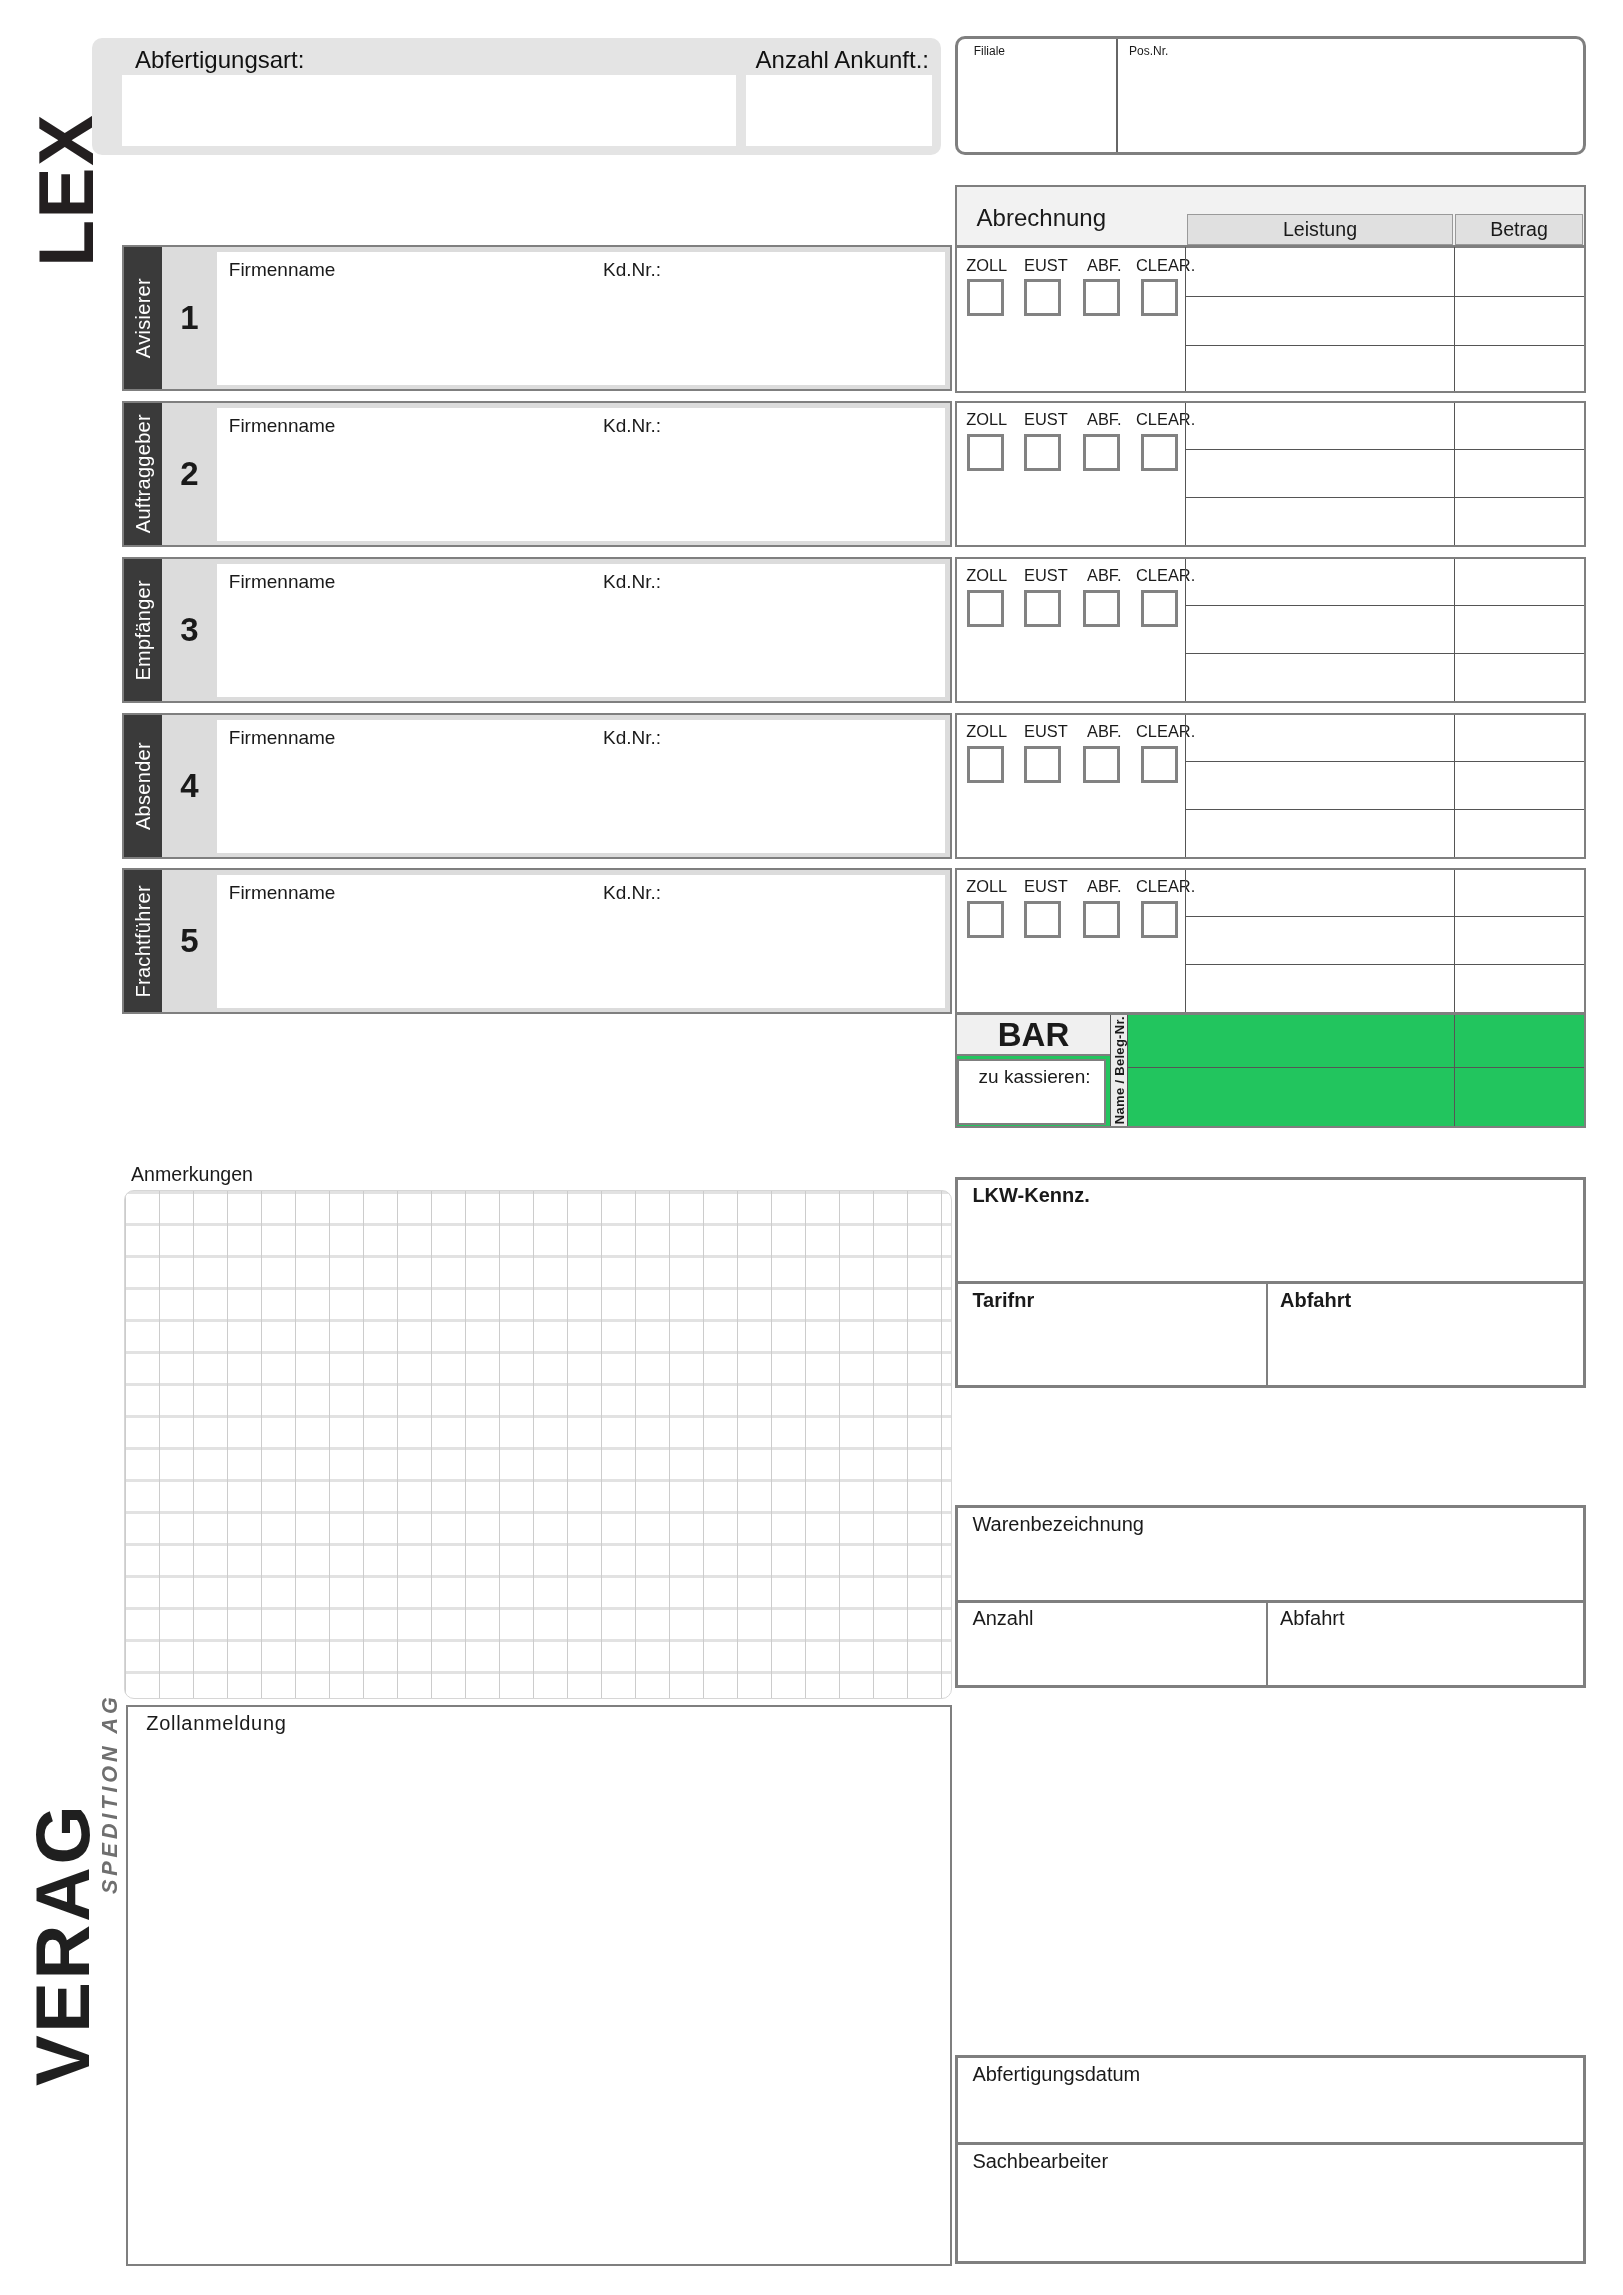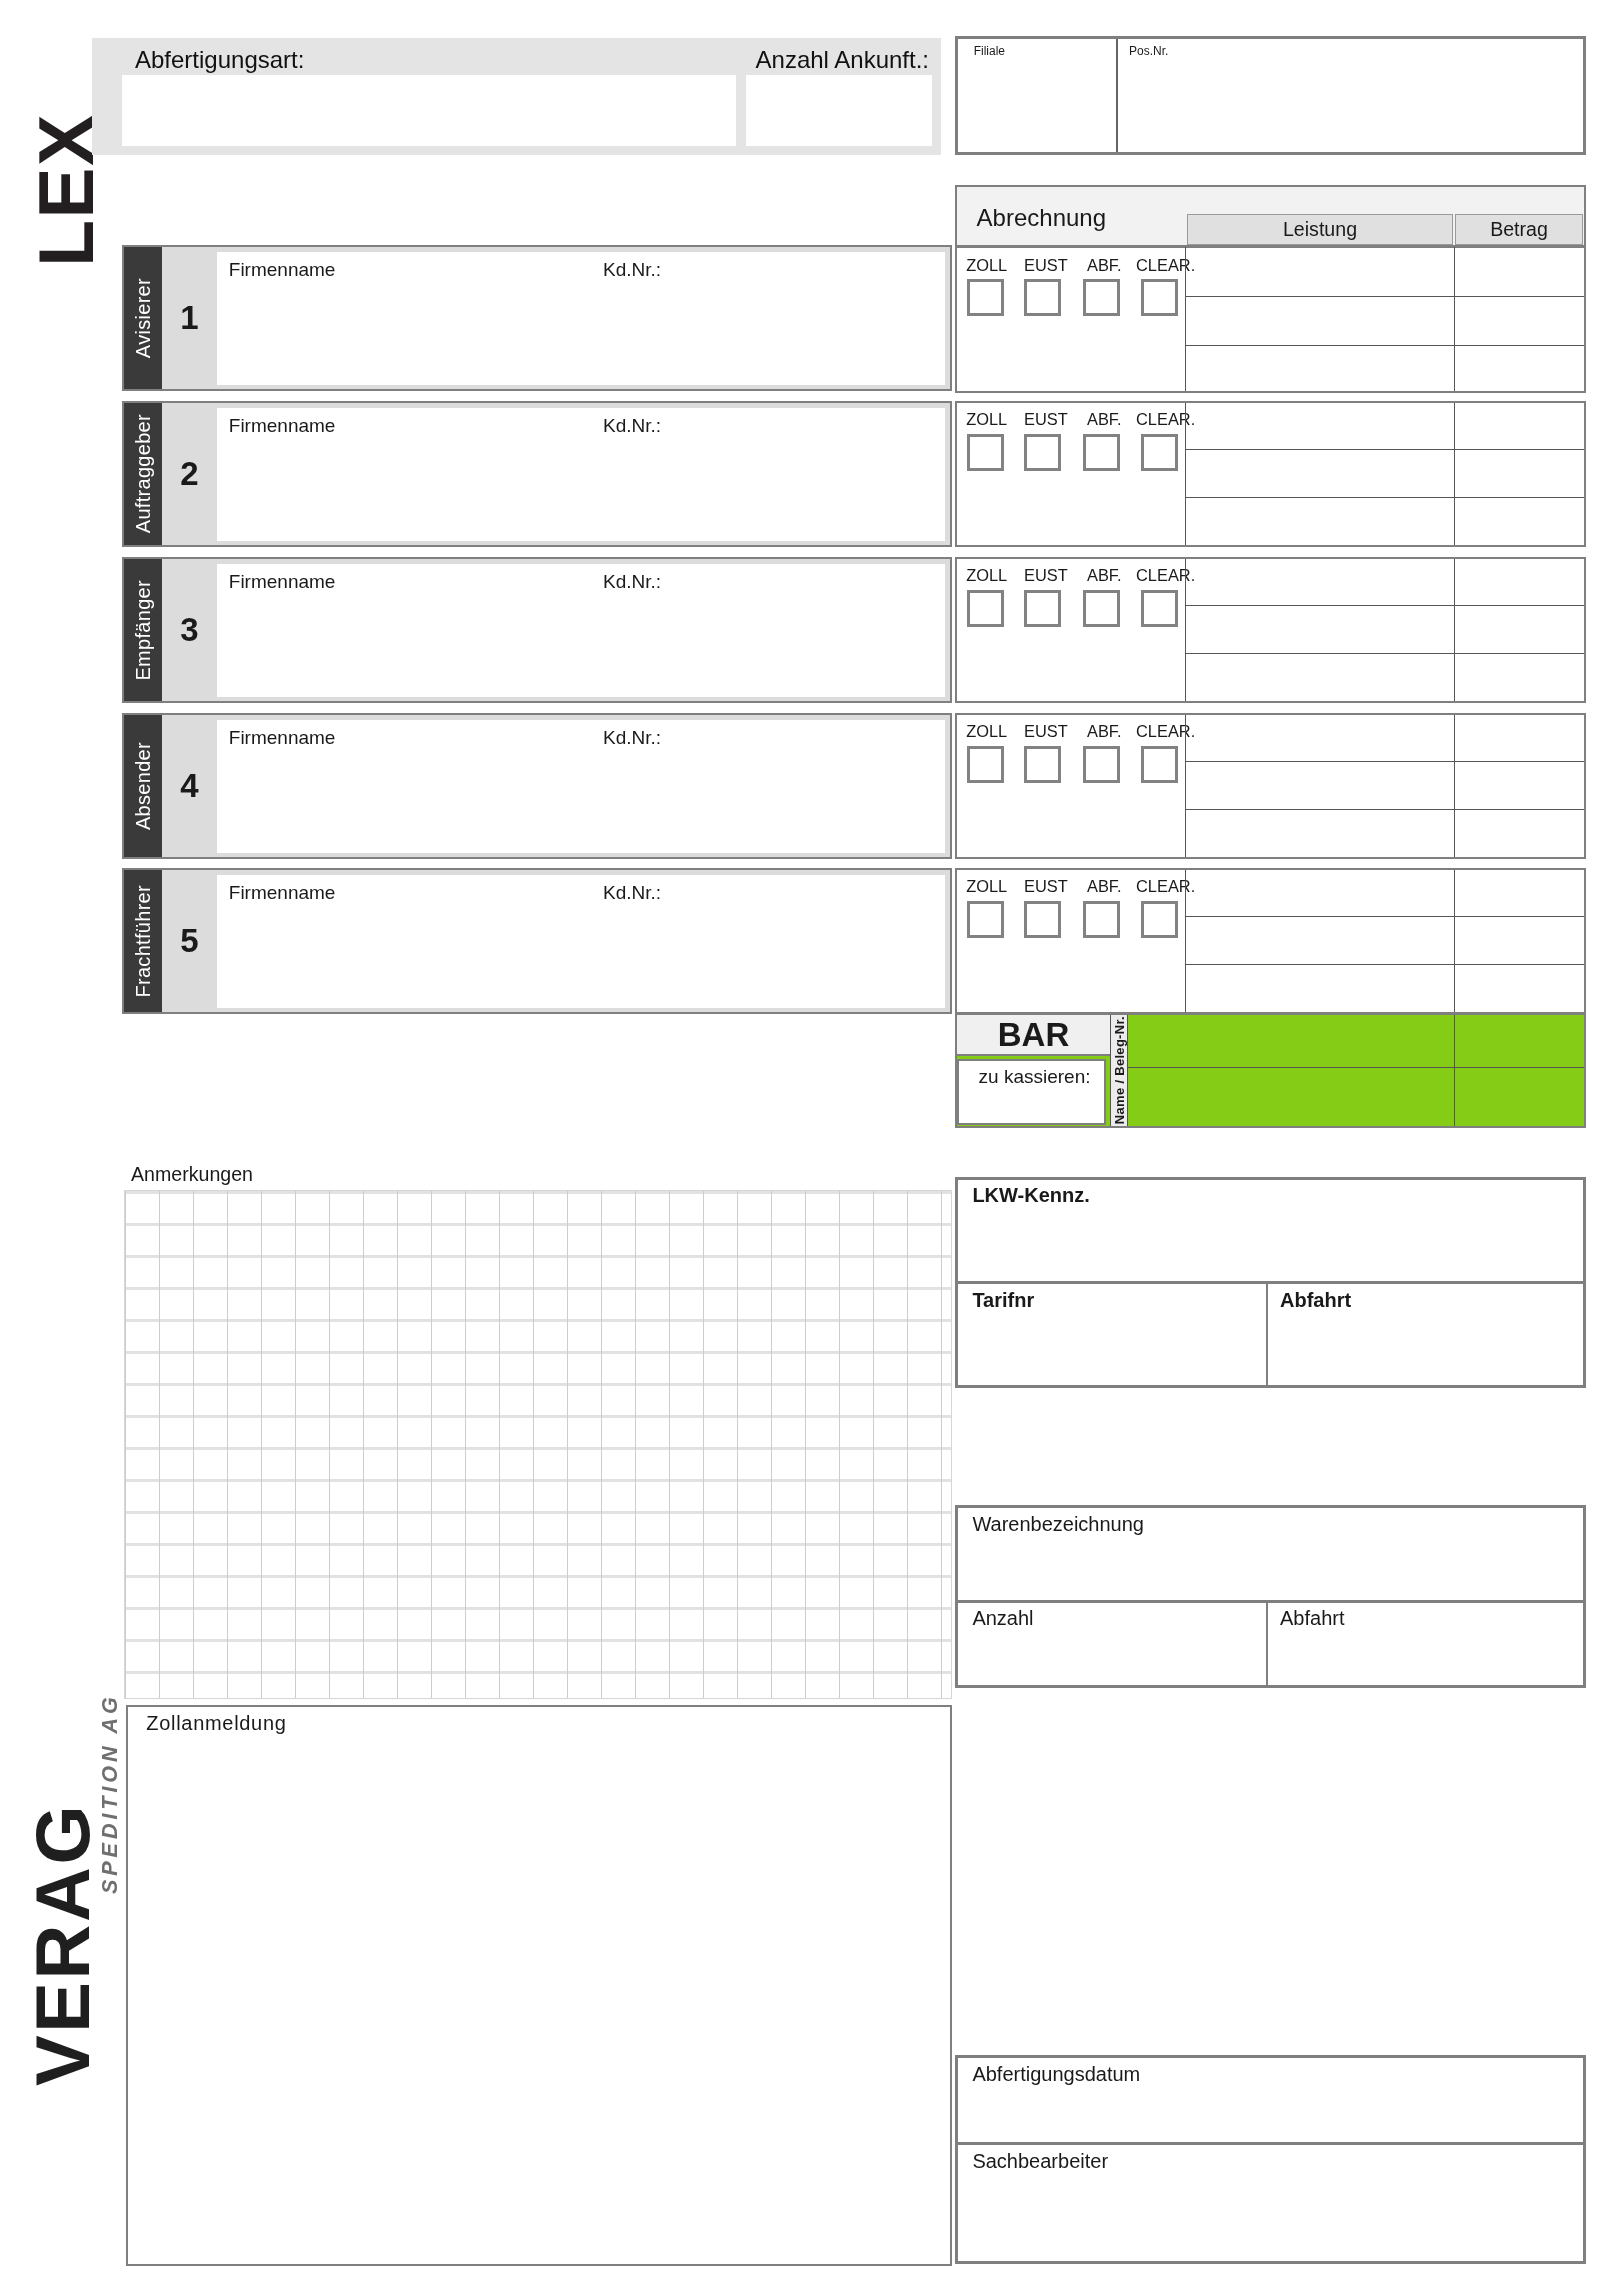--- a/index.html
+++ b/index.html
@@ -1,20 +1,20 @@
 <!DOCTYPE html>
 <html style="font-size:10.5px"><head>
 <meta charset="utf-8">
 <style>
   * { box-sizing: border-box; margin: 0; padding: 0; }
   html,body { background:#fff; }
   body { font-family: "Liberation Sans", sans-serif; color:#1a1a1a; }
   .page { position:relative; width:1623px; height:2295px; background:#fff; overflow:hidden; }
 
-  .abs { position:absolute; }
+  .abs { position:absolute;border-radius:10px; }
 
   
   .rot { position:absolute; transform:rotate(-90deg); transform-origin:0 0; white-space:nowrap; }
   .lex { left:27.5px; top:267px; width:236px; height:77px; font-size:77px; line-height:77px; font-weight:800; letter-spacing:1.3px; color:#231f20; }
   .verag { left:30px; top:2086px; width:359px; height:65px; font-size:76px; line-height:65px; font-weight:800; letter-spacing:2.6px; color:#1f1f1f; }
   .sped { left:97px; top:1894px; width:216px; height:26px; font-size:21.6px; line-height:26px; font-weight:700; font-style:italic; letter-spacing:3.9px; color:#6f6f6f; }
 
   
   .band { left:92px; top:38px; width:849px; height:117px; background:#e4e4e4; }
   .band-label { position:absolute; font-size:24px; color:#111; }
@@ -44,21 +44,21 @@
 
   .cblabel { position:absolute; top:6.5px; font-size:16.4px; color:#1a1a1a; }
   .cbox { position:absolute; top:31px; width:37px; height:37px; border:3.3px solid #828282; background:#fff; }
   .vdiv { position:absolute; top:0; bottom:0; width:1.3px; background:#555; }
   .hdiv { position:absolute; left:228px; right:0; height:1.3px; background:#555; }
   .withheader .cblabel { top:69px; }
   .withheader .cbox { top:92px; }
   .withheader .vdiv { top:60px; }
 
   
-  .barbox { position:absolute; left:955px; top:1013px; width:631px; height:115px; border:2.6px solid #7f7f7f; background:#84cc16; }
+  .barbox { position:absolute; left:955px; top:1013px; width:631px; height:115px; border:2.6px solid #7f7f7f; background:#22c55e; }
   .barcell { position:absolute; left:0; top:0; width:153px; height:41px; background:#f0f0f0; border-bottom:2.6px solid #7f7f7f; display:flex; align-items:center; justify-content:center; font-size:33px; font-weight:800; }
   .zubox { position:absolute; left:0; top:44px; width:149px; height:66px; border:2.6px solid #7f7f7f; background:#fff; }
   .zulbl { position:absolute; left:19.6px; top:5.2px; font-size:19px; }
   .namestrip { position:absolute; left:153px; top:0; bottom:0; width:18.3px; background:#ececec; border-left:1.3px solid #555; border-right:1.3px solid #555; display:flex; align-items:center; justify-content:center; }
   .namestrip .vtext { font-size:13px; font-weight:600; letter-spacing:0.3px; }
   .barhr { position:absolute; left:171px; right:0; top:52px; height:1.3px; background:#555; }
 
   
   .anm-label { left:131px; top:1163px; font-size:19.6px; }
   .grid { left:124px; top:1190px; width:828px; height:509px;

